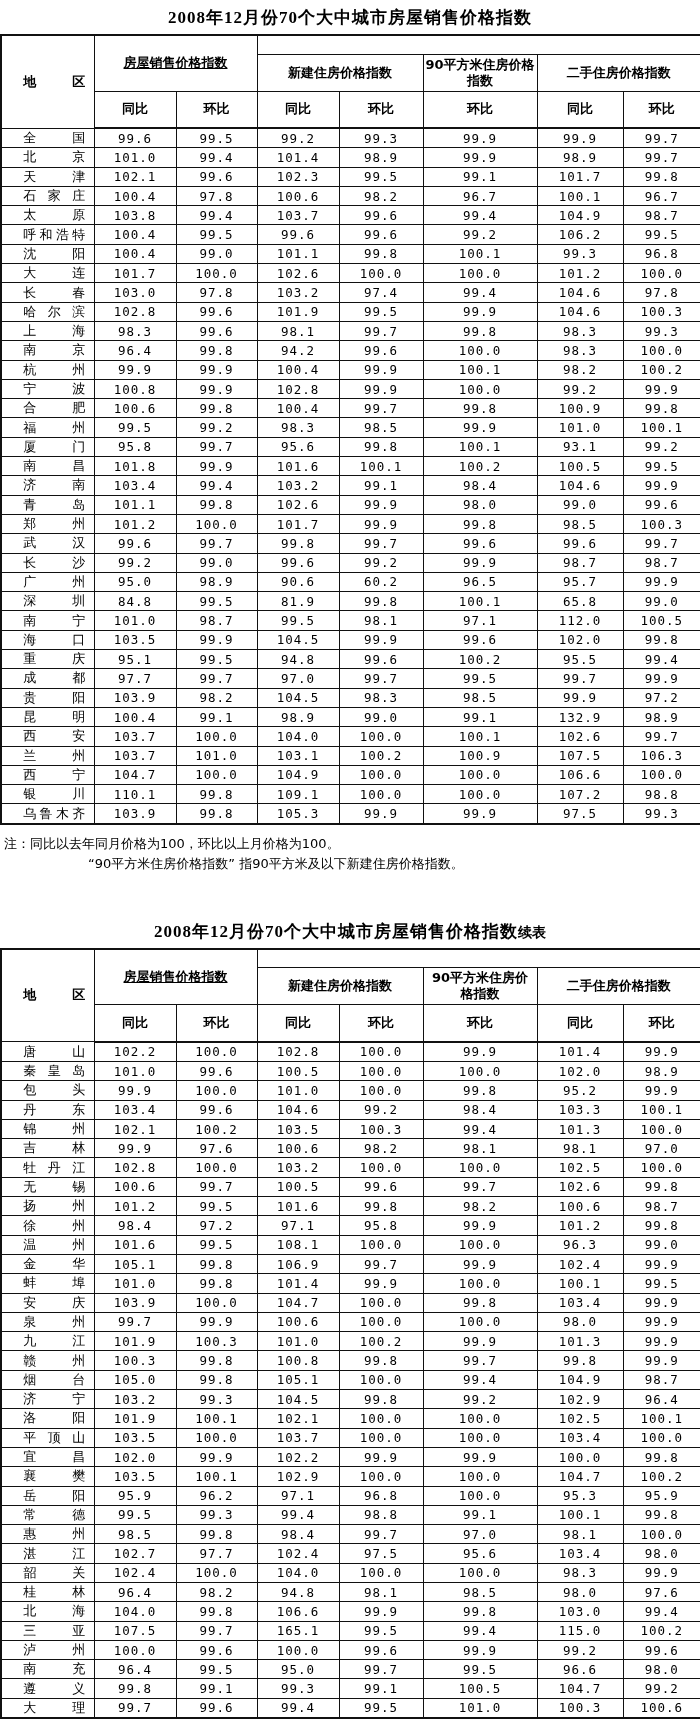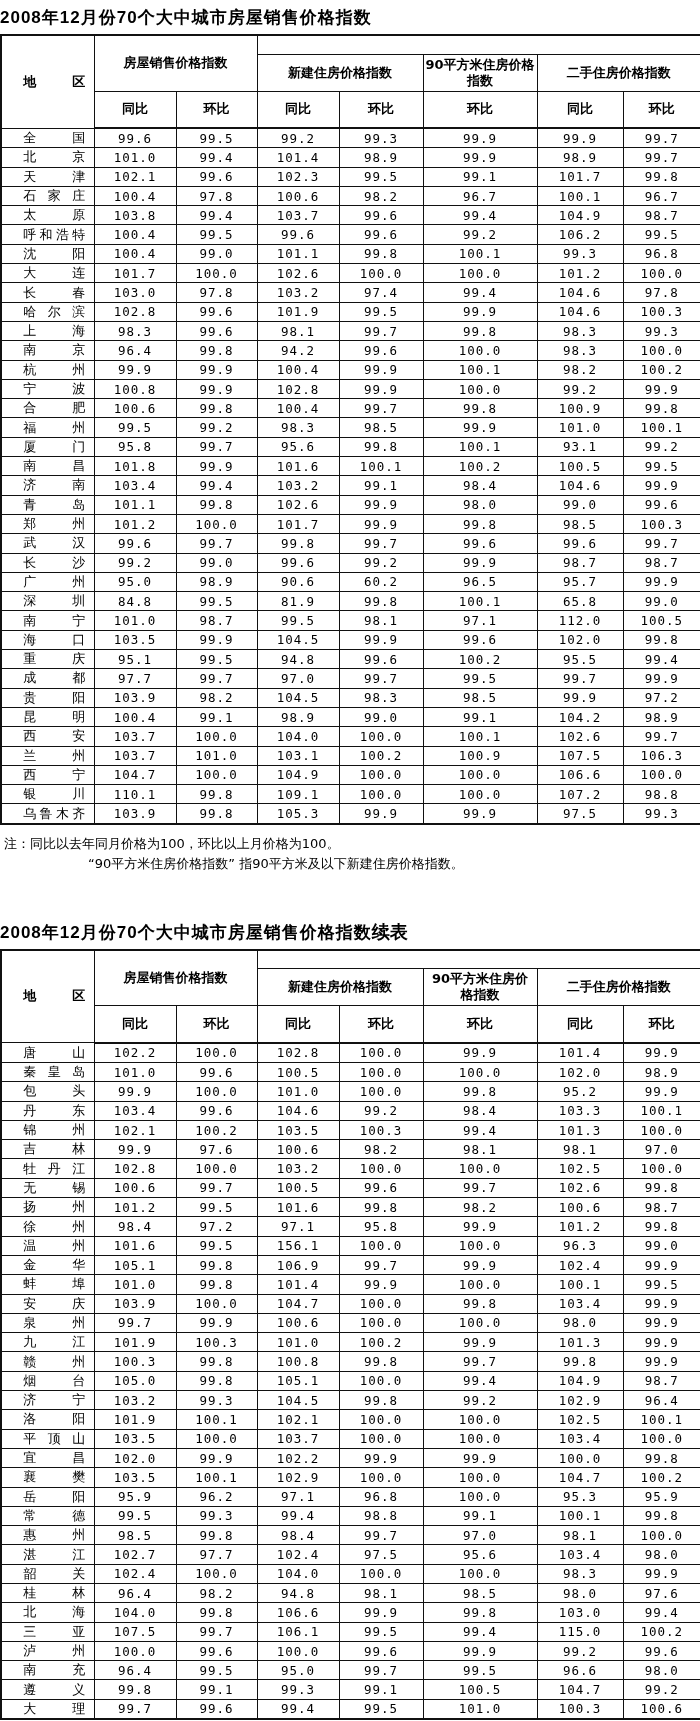--- a/index.html
+++ b/index.html
@@ -1,27 +1,27 @@
 <!DOCTYPE html>
 <html><head>
 <meta charset="utf-8">
 <style>
   html,body{margin:0;padding:0;background:#fff;color:#000;}
   body{width:700px;font-family:"Liberation Sans",sans-serif;}
-  .page-title{font-size:17px;font-weight:bold;text-align:left;margin:6px 0 5px 0;
-    font-family:Liberation Sans, sans-serif;letter-spacing:1px;}
-  .cont-label{font-size:18px;letter-spacing:0;}
+  .page-title{font-size:17px;font-weight:bold;text-align:center;margin:6px 0 5px 0;
+    font-family:Liberation Serif, serif;letter-spacing:1px;}
+  .cont-label{font-size:14px;letter-spacing:0;}
   table.idx{border-collapse:collapse;width:700px;table-layout:fixed;border:2px solid #111;}
   table.idx th,table.idx td{border:1px solid #111;text-align:center;padding:0;vertical-align:middle;}
   thead th{font-size:13px;font-weight:bold;font-family:"DejaVu Sans",sans-serif;}
   tr.h-step{height:19px;}
   tr.h-group{height:37px;}
   tr.h-sub{height:37px;}
   td.spacer{border-left:none;border-right:none;border-top:none;border-bottom:1px solid #111;}
-  th.sales-head{border-right:none;}
+  th.sales-head{border-right:none;text-decoration:underline;}
   tr.h-sub th{border-bottom:2px solid #111;}
   th.region-head{border-bottom:2px solid #111;}
   th.wrap2{white-space:pre-line;line-height:16px;}
   tbody td{height:18.3px;font-family:"DejaVu Sans Mono",monospace;font-size:12.5px;letter-spacing:1px;}
   td.region-cell{text-align:left;font-family:"DejaVu Sans",sans-serif;letter-spacing:0;font-size:13px;}
   .region-name{display:inline-block;margin-left:13px;width:62px;text-align:justify;
     text-align-last:justify;-moz-text-align-last:justify;}
   tr.bold-row td{font-weight:normal;}
   .notes{margin:9px 18px 0 4px;font-size:13px;line-height:20px;font-family:"DejaVu Sans",sans-serif;}
   .notes p{margin:0;}
@@ -369,21 +369,21 @@
           <td>99.9</td>
           <td>97.2</td>
         </tr>
         <tr>
           <td class="region-cell"><span class="region-name">昆明</span></td>
           <td>100.4</td>
           <td>99.1</td>
           <td>98.9</td>
           <td>99.0</td>
           <td>99.1</td>
-          <td>104.2</td>
+          <td>132.9</td>
           <td>98.9</td>
         </tr>
         <tr>
           <td class="region-cell"><span class="region-name">西安</span></td>
           <td>103.7</td>
           <td>100.0</td>
           <td>104.0</td>
           <td>100.0</td>
           <td>100.1</td>
           <td>102.6</td>
@@ -572,21 +572,21 @@
           <td>97.1</td>
           <td>95.8</td>
           <td>99.9</td>
           <td>101.2</td>
           <td>99.8</td>
         </tr>
         <tr>
           <td class="region-cell"><span class="region-name">温州</span></td>
           <td>101.6</td>
           <td>99.5</td>
-          <td>156.1</td>
+          <td>108.1</td>
           <td>100.0</td>
           <td>100.0</td>
           <td>96.3</td>
           <td>99.0</td>
         </tr>
         <tr>
           <td class="region-cell"><span class="region-name">金华</span></td>
           <td>105.1</td>
           <td>99.8</td>
           <td>106.9</td>
@@ -772,21 +772,21 @@
           <td>106.6</td>
           <td>99.9</td>
           <td>99.8</td>
           <td>103.0</td>
           <td>99.4</td>
         </tr>
         <tr>
           <td class="region-cell"><span class="region-name">三亚</span></td>
           <td>107.5</td>
           <td>99.7</td>
-          <td>106.1</td>
+          <td>165.1</td>
           <td>99.5</td>
           <td>99.4</td>
           <td>115.0</td>
           <td>100.2</td>
         </tr>
         <tr>
           <td class="region-cell"><span class="region-name">泸州</span></td>
           <td>100.0</td>
           <td>99.6</td>
           <td>100.0</td>

